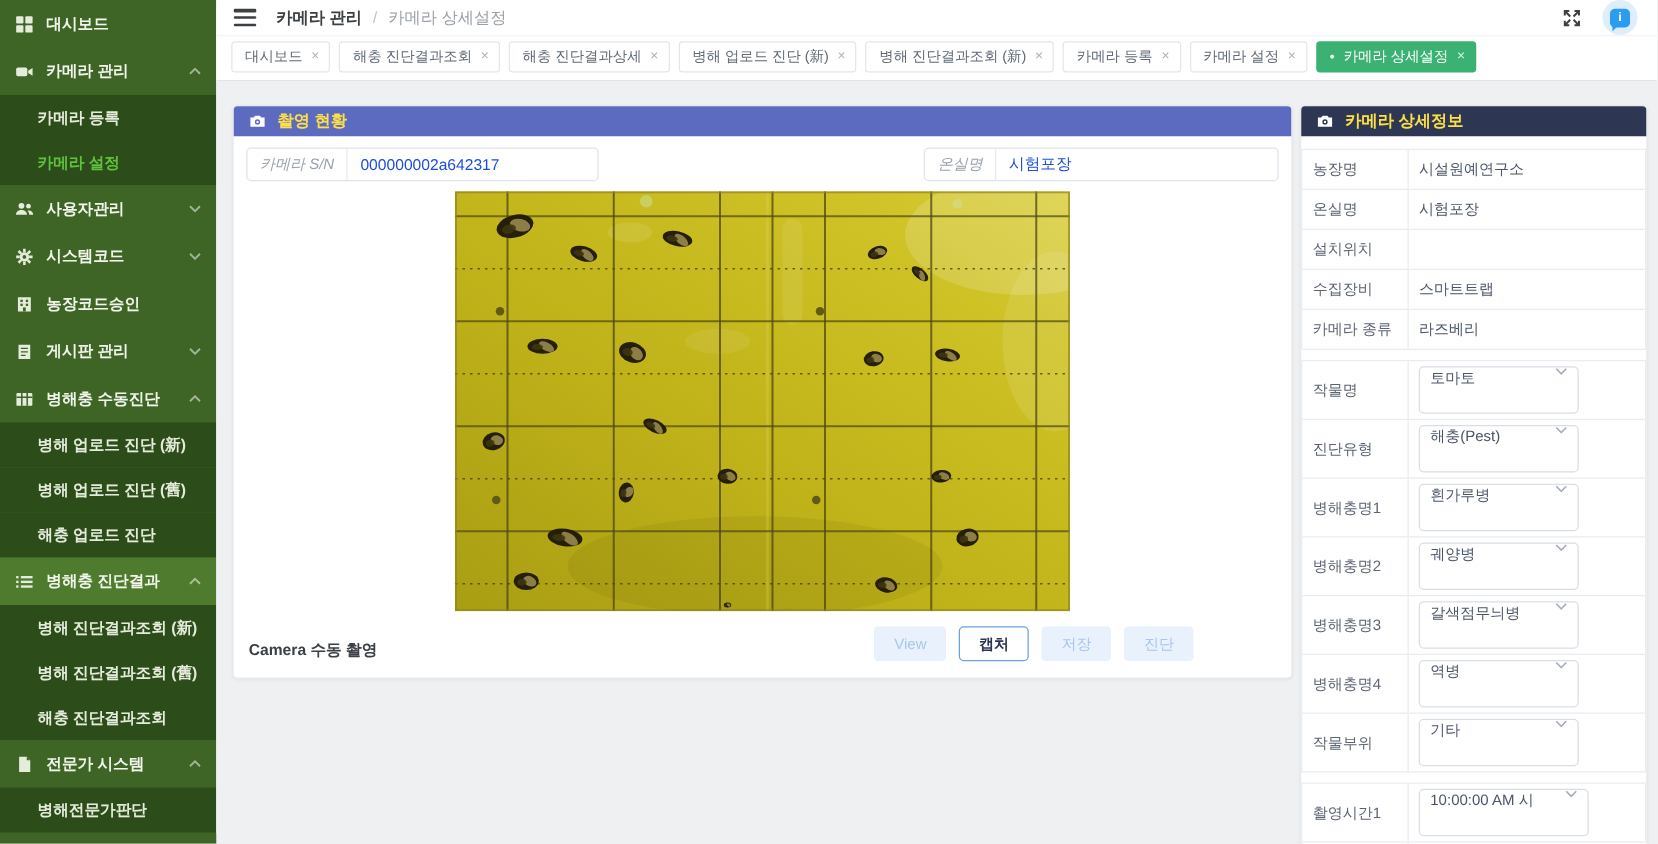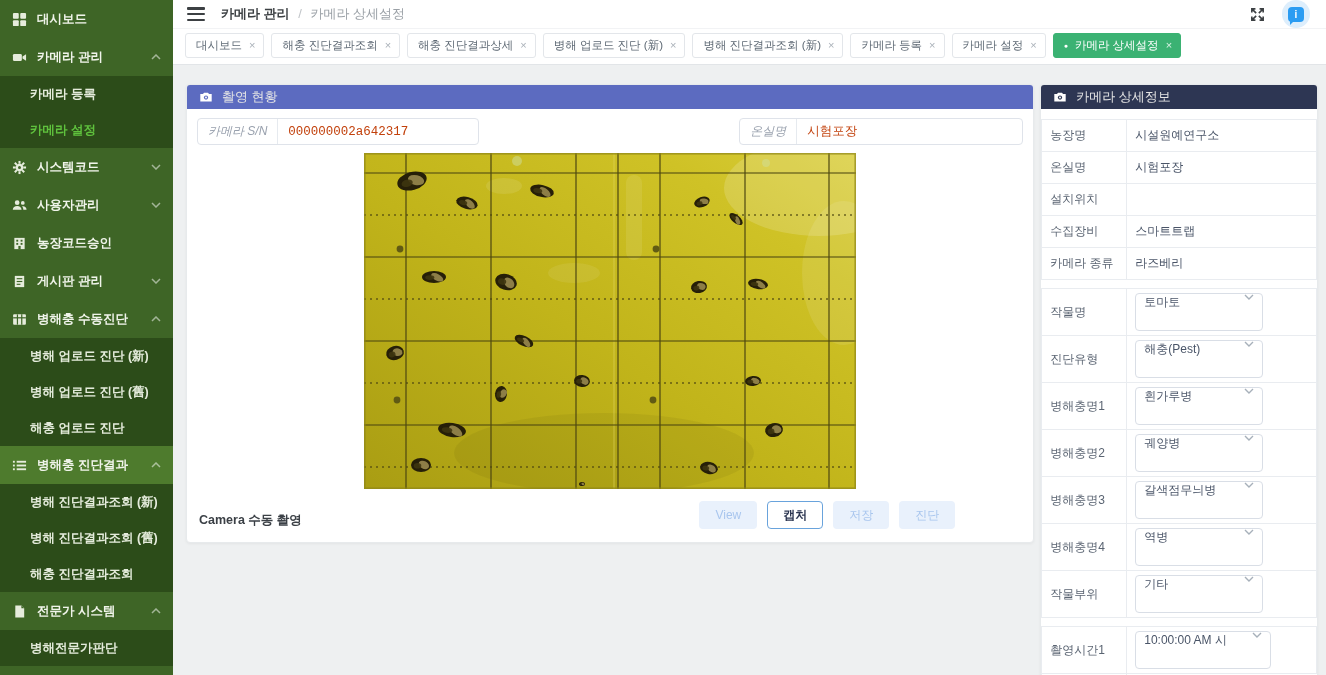--- a/index.html
+++ b/index.html
@@ -43,30 +43,30 @@
   .tab .x { color:#a9b0b8; font-size:11px; line-height:1; cursor:pointer; }
   .tab.active { background:#3bb273; border-color:#3bb273; color:#fff; }
   .tab.active .x { color:#d9f3e5; }
   .tab .dot { font-size:7px; line-height:1; }
 
   .content { flex:1; display:flex; align-items:flex-start; gap:6px; padding:19px 8px 0 13px; }
 
   
   .panel { background:#fff; border:1px solid #e7eaec; border-radius:4px; box-shadow:0 1px 3px rgba(0,0,0,.05); }
   .panel-header { height:24px; display:flex; align-items:center; gap:9px; padding:0 12px;
-    color:#e5e5e5; font-size:13px; font-weight:400; border-radius:3px 3px 0 0; }
+    color:#fde047; font-size:13px; font-weight:700; border-radius:3px 3px 0 0; }
   .panel-header svg { width:14px; height:14px; }
   .ph-blue { background:#5c6bc0; }
   .ph-navy { background:#2d3653; }
 
   .capture-panel { width:855px; }
   .sn-row { display:flex; justify-content:space-between; padding:9px 10px 8px; }
   .input-group { display:flex; border:1px solid #dfe3ea; border-radius:4px; height:27px; overflow:hidden; background:#fff; }
   .ig-label { display:flex; align-items:center; padding:0 10px; font-size:12px; color:#98a0ad; border-right:1px solid #e6eaef;font-style:italic; }
-  .ig-value { display:flex; align-items:center; padding:0 10px; font-size:12.5px; color:#c2410c;font-family:Liberation Mono, monospace; }
+  .ig-value { display:flex; align-items:center; padding:0 10px; font-size:12.5px; color:#1d4ed8; }
   .ig-value.sn { width:200px; }
   .ig-value.gh { width:225px; }
 
   .trap-wrap { display:flex; justify-content:center; }
   .trap { width:492px; height:336px; }
   .trap svg { display:block; width:492px; height:336px; }
 
   .panel-footer { display:flex; justify-content:space-between; align-items:flex-end; padding:12px 12px 13px; }
   .footer-label { font-size:12.5px; font-weight:700; color:#3b4046; }
   .btn-group { display:flex; gap:10px; margin-right:66px; }
@@ -120,50 +120,50 @@
         </svg>
       </div>
       <div class="s-item sub">
         <span class="s-label">카메라 등록</span>
       </div>
       <div class="s-item sub active">
         <span class="s-label">카메라 설정</span>
       </div>
       <div class="s-item ">
         <span class="s-icon">
+          <svg viewBox="0 0 16 16" fill="currentColor">
+            <circle cx="5.5" cy="5" r="2.5"></circle>
+            <path d="M.8 12.6c0-2.5 2.1-4 4.7-4s4.7 1.5 4.7 4z"></path>
+            <circle cx="11.5" cy="5.3" r="2"></circle>
+            <path d="M11.8 8.9c2.1.1 3.7 1.5 3.7 3.7h-3.4c0-1.5-.5-2.8-1.6-3.5z"></path>
+          </svg>
+        </span>
+        <span class="s-label">사용자관리</span>
+        <svg class="chev " viewBox="0 0 10 6">
+          <polyline points="1,1 5,5 9,1" fill="none" stroke="rgba(255,255,255,.65)" stroke-width="1.5"></polyline>
+        </svg>
+      </div>
+      <div class="s-item ">
+        <span class="s-icon">
           <svg viewBox="0 0 16 16">
             <g stroke="currentColor" stroke-width="2.2">
               <line x1="8" y1="1" x2="8" y2="4"></line>
               <line x1="8" y1="12" x2="8" y2="15"></line>
               <line x1="1" y1="8" x2="4" y2="8"></line>
               <line x1="12" y1="8" x2="15" y2="8"></line>
               <line x1="3" y1="3" x2="5.2" y2="5.2"></line>
               <line x1="10.8" y1="10.8" x2="13" y2="13"></line>
               <line x1="13" y1="3" x2="10.8" y2="5.2"></line>
               <line x1="3" y1="13" x2="5.2" y2="10.8"></line>
             </g>
             <circle cx="8" cy="8" r="4" fill="currentColor"></circle>
             <circle cx="8" cy="8" r="1.6" fill="#3e6526"></circle>
           </svg>
         </span>
         <span class="s-label">시스템코드</span>
-        <svg class="chev " viewBox="0 0 10 6">
-          <polyline points="1,1 5,5 9,1" fill="none" stroke="rgba(255,255,255,.65)" stroke-width="1.5"></polyline>
-        </svg>
-      </div>
-      <div class="s-item ">
-        <span class="s-icon">
-          <svg viewBox="0 0 16 16" fill="currentColor">
-            <circle cx="5.5" cy="5" r="2.5"></circle>
-            <path d="M.8 12.6c0-2.5 2.1-4 4.7-4s4.7 1.5 4.7 4z"></path>
-            <circle cx="11.5" cy="5.3" r="2"></circle>
-            <path d="M11.8 8.9c2.1.1 3.7 1.5 3.7 3.7h-3.4c0-1.5-.5-2.8-1.6-3.5z"></path>
-          </svg>
-        </span>
-        <span class="s-label">사용자관리</span>
         <svg class="chev " viewBox="0 0 10 6">
           <polyline points="1,1 5,5 9,1" fill="none" stroke="rgba(255,255,255,.65)" stroke-width="1.5"></polyline>
         </svg>
       </div>
       <div class="s-item ">
         <span class="s-icon">
           <svg viewBox="0 0 16 16" fill="currentColor">
             <path d="M2.5 2h11v12h-11z"></path>
             <g fill="#3e6526">
               <rect x="4.6" y="4" width="2" height="2"></rect>

